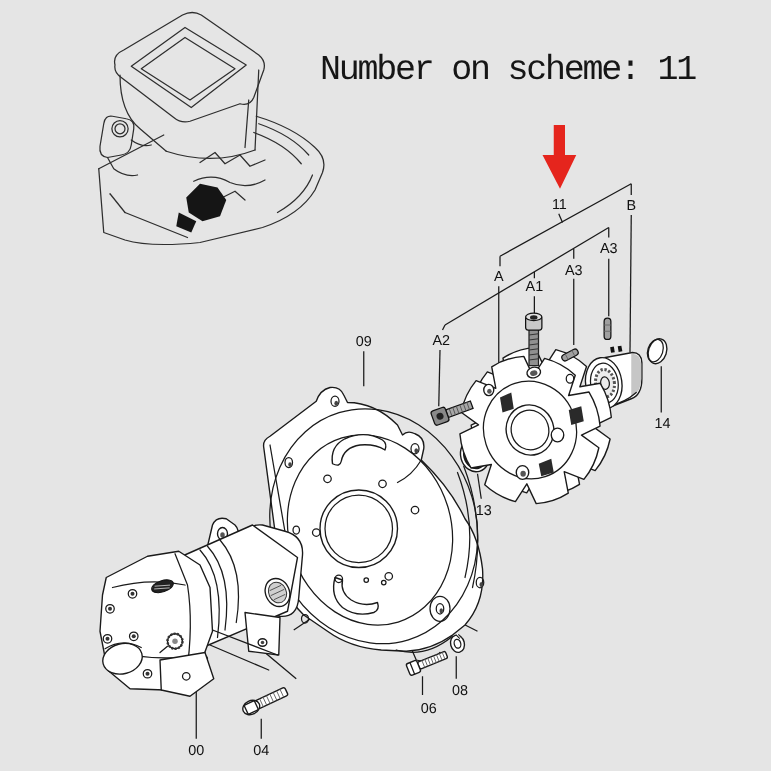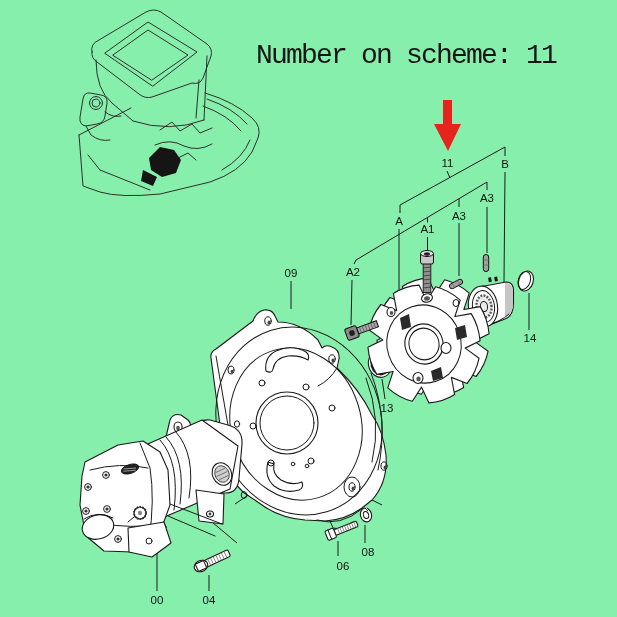--- a/index.html
+++ b/index.html
@@ -1,16 +1,16 @@
 <!DOCTYPE html>
 <html><head>
 <meta charset="utf-8">
 <style>
   html,body{margin:0;padding:0;background:#fff;}
-  #stage{position:relative;width:617px;height:617px;background:#86efac;overflow:hidden;}
+  #stage{position:relative;width:617px;height:617px;background:#e5e5e5;overflow:hidden;}
   svg{display:block;}
   .lbl{font-family:"Liberation Sans",sans-serif;font-size:11.5px;fill:#111;}
   .title{font-family:"Liberation Mono","DejaVu Sans Mono",monospace;font-size:28px;letter-spacing:-1.8px;fill:#161616;}
   .ln{stroke:#1a1a1a;stroke-width:1;fill:none;}
   .pt{stroke:#1a1a1a;stroke-width:1.1;fill:#fff;stroke-linejoin:round;stroke-linecap:round;}
   .pn{stroke:#1a1a1a;stroke-width:1;fill:none;stroke-linejoin:round;stroke-linecap:round;}
   .thin{stroke:#2e2e2e;stroke-width:1;fill:none;stroke-linejoin:round;stroke-linecap:round;}
 </style>
 </head>
 <body>

